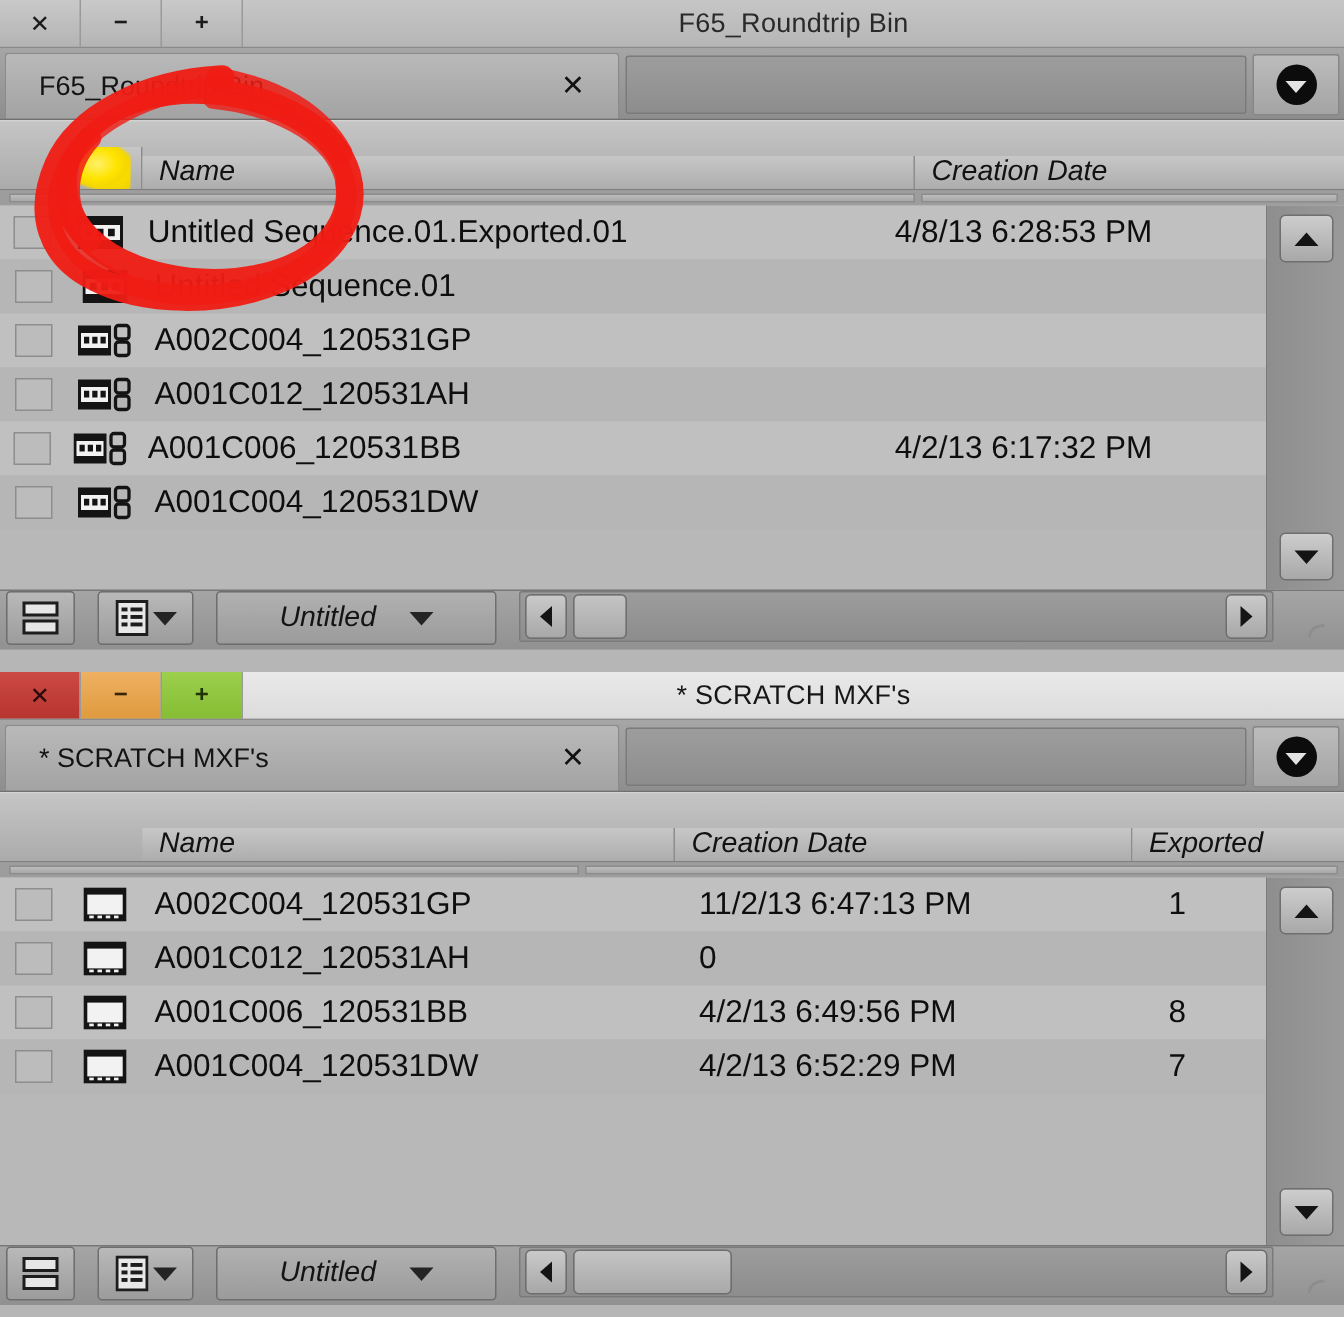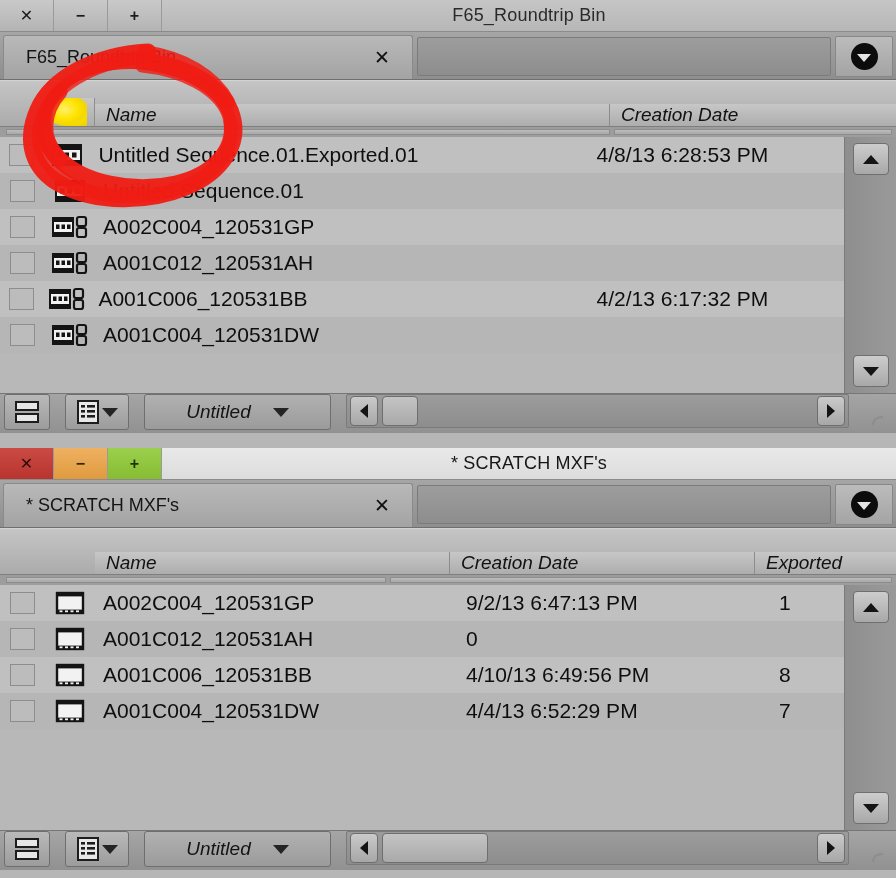--- a/index.html
+++ b/index.html
@@ -420,21 +420,21 @@
                 <rect x="2" y="2" width="26" height="20" fill="#f2f2f2" stroke="#141414" stroke-width="2.4"></rect>
                 <rect x="2" y="2" width="26" height="3.4" fill="#141414"></rect>
                 <rect x="2" y="18.6" width="26" height="3.4" fill="#141414"></rect>
                 <rect x="4.5" y="19.4" width="3" height="1.8" fill="#f2f2f2"></rect>
                 <rect x="10" y="19.4" width="3" height="1.8" fill="#f2f2f2"></rect>
                 <rect x="15.5" y="19.4" width="3" height="1.8" fill="#f2f2f2"></rect>
                 <rect x="21" y="19.4" width="3" height="1.8" fill="#f2f2f2"></rect>
               </svg>
             </div>
             <div class="cell-name" style="width:355px">A002C004_120531GP</div>
-            <div class="cell-date" style="width:305px">9/2/13 6:47:13 PM</div>
+            <div class="cell-date" style="width:305px">11/2/13 6:47:13 PM</div>
             <div class="cell-dur" style="flex:1">1</div>
           </div>
           <div class="row even">
             <div class="cell-check">
               <span class="cbox"></span>
             </div>
             <div class="cell-icon">
               <svg class="ic" width="30" height="24" viewBox="0 0 30 24">
                 <rect x="2" y="2" width="26" height="20" fill="#f2f2f2" stroke="#141414" stroke-width="2.4"></rect>
                 <rect x="2" y="2" width="26" height="3.4" fill="#141414"></rect>
@@ -457,40 +457,40 @@
                 <rect x="2" y="2" width="26" height="20" fill="#f2f2f2" stroke="#141414" stroke-width="2.4"></rect>
                 <rect x="2" y="2" width="26" height="3.4" fill="#141414"></rect>
                 <rect x="2" y="18.6" width="26" height="3.4" fill="#141414"></rect>
                 <rect x="4.5" y="19.4" width="3" height="1.8" fill="#f2f2f2"></rect>
                 <rect x="10" y="19.4" width="3" height="1.8" fill="#f2f2f2"></rect>
                 <rect x="15.5" y="19.4" width="3" height="1.8" fill="#f2f2f2"></rect>
                 <rect x="21" y="19.4" width="3" height="1.8" fill="#f2f2f2"></rect>
               </svg>
             </div>
             <div class="cell-name" style="width:355px">A001C006_120531BB</div>
-            <div class="cell-date" style="width:305px">4/10/13 6:49:56 PM</div>
+            <div class="cell-date" style="width:305px">4/2/13 6:49:56 PM</div>
             <div class="cell-dur" style="flex:1">8</div>
           </div>
           <div class="row even">
             <div class="cell-check">
               <span class="cbox"></span>
             </div>
             <div class="cell-icon">
               <svg class="ic" width="30" height="24" viewBox="0 0 30 24">
                 <rect x="2" y="2" width="26" height="20" fill="#f2f2f2" stroke="#141414" stroke-width="2.4"></rect>
                 <rect x="2" y="2" width="26" height="3.4" fill="#141414"></rect>
                 <rect x="2" y="18.6" width="26" height="3.4" fill="#141414"></rect>
                 <rect x="4.5" y="19.4" width="3" height="1.8" fill="#f2f2f2"></rect>
                 <rect x="10" y="19.4" width="3" height="1.8" fill="#f2f2f2"></rect>
                 <rect x="15.5" y="19.4" width="3" height="1.8" fill="#f2f2f2"></rect>
                 <rect x="21" y="19.4" width="3" height="1.8" fill="#f2f2f2"></rect>
               </svg>
             </div>
             <div class="cell-name" style="width:355px">A001C004_120531DW</div>
-            <div class="cell-date" style="width:305px">4/4/13 6:52:29 PM</div>
+            <div class="cell-date" style="width:305px">4/2/13 6:52:29 PM</div>
             <div class="cell-dur" style="flex:1">7</div>
           </div>
         </div>
       <div class="vscroll">
         <div class="sbtn">
             <span class="tri-up"></span>
           </div>
         <div class="sbtn">
             <span class="tri-dn"></span>
           </div>

